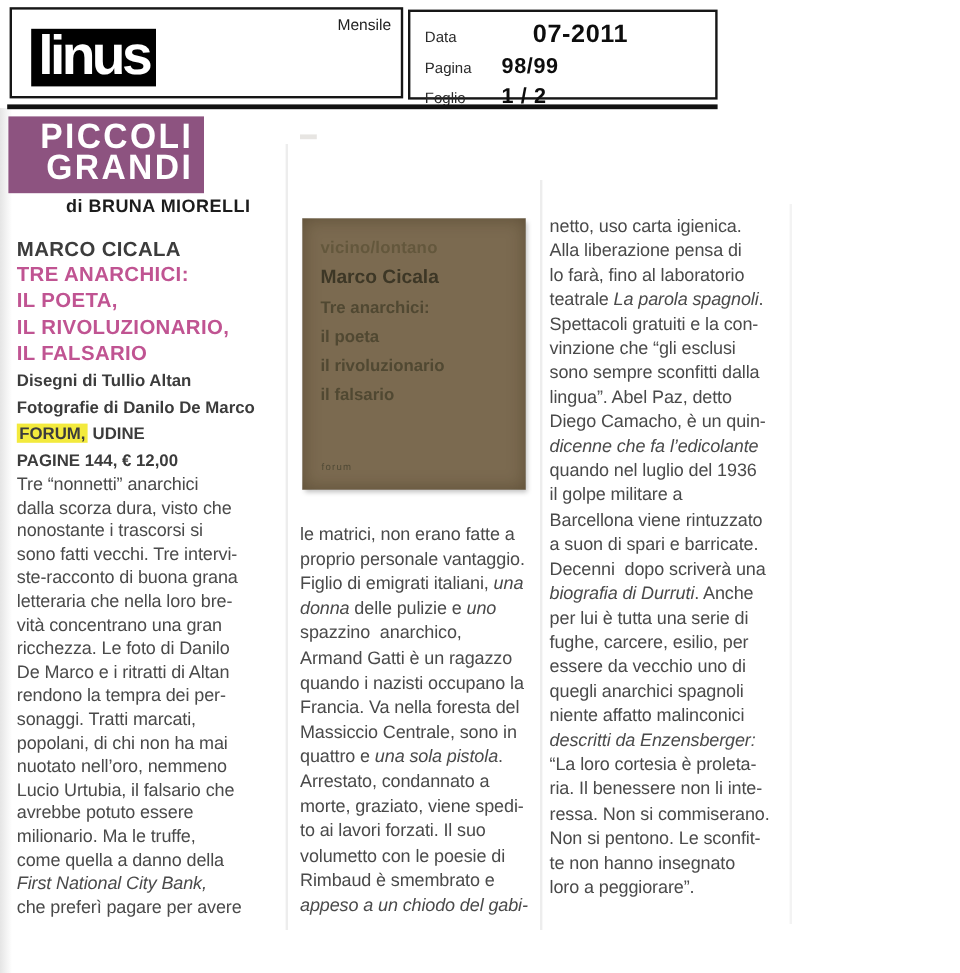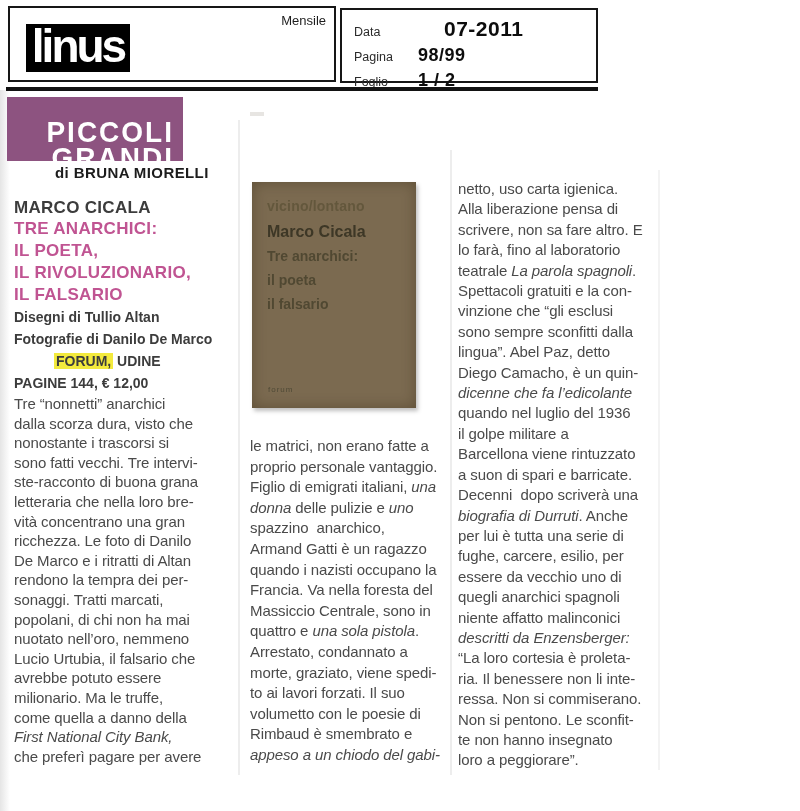--- a/index.html
+++ b/index.html
@@ -25,53 +25,53 @@
   .freq { position:absolute; right:8px; top:5px; font-size:13px; color:#1e1e1e; }
   .issue-rows { padding:7px 0 0 12px;border-radius:15px; }
   .issue-row { display:flex; align-items:baseline; margin-bottom:4px; }
   .issue-row .lbl { width:64px; font-size:12.5px; color:#2a2a2a; }
   .issue-row .val { font-size:18px; font-weight:bold; color:#0d0d0d; letter-spacing:.5px; }
   .issue-row.first .val { font-size:21px; margin-left:26px; }
   .rule { position:absolute; left:6px; top:87px; width:592px; height:4px; background:#121212; }
 
   
   .banner {
-    position:absolute; left:7px; top:97px; width:176px; height:64px;
+    position:absolute; left:7px; top:97px; width:163px; height:64px;
     background:#8d5380; color:#fff; box-sizing:border-box;
-    text-align:right; padding:22px 9px 0 0;
+    text-align:right; padding:3px 9px 0 0;
   }
   .banner .l1, .banner .l2 {
     font-weight:bold; font-size:28px; line-height:26px; letter-spacing:2px;
     transform:scaleY(1.05); transform-origin:top right;
   }
   .byline { position:absolute; left:55px; top:164px; font-size:15px; font-weight:bold;
             color:#1c1c1c; letter-spacing:.4px; }
 
   
   .bookinfo { position:absolute; left:14px; top:197px; width:222px; }
   .bi-author { font-size:17px; font-weight:bold; color:#3c3c3c; line-height:21px; letter-spacing:.3px; }
   .bi-title .tl { font-size:17px; font-weight:bold; color:#c05492; line-height:22px;
                   letter-spacing:.3px; white-space:pre; }
   .bi-credit, .bi-pub, .bi-pages { font-size:14px; font-weight:bold; color:#3c3c3c; line-height:22px; }
-  .hl { background:#f3ea3d; padding:0 2px;margin-left:40px; }
+  .hl { background:#f3ea3d; padding:0 2px; }
 
   
   .col { position:absolute; font-size:15px; color:#4a4a4a; letter-spacing:-.1px; }
   .col .tl { white-space:pre; }
   .col-left  { left:14px;  top:394px; width:225px; }
   .col-left  .tl { line-height:19.6px; }
   .col-mid   { left:250px; top:436px; width:196px; }
   .col-mid   .tl { line-height:20.6px; }
   .col-right { left:458px; top:179px; width:216px; }
   .col-right .tl { line-height:20.4px; }
   .it { font-style:italic; }
 
   
   .cover {
-    position:absolute; left:252px; top:182px; width:164px; height:226px;
+    position:absolute; left:252px; top:182px; width:186px; height:226px;
     background:#7b6a50; box-sizing:border-box; padding:16px 0 0 15px;
     box-shadow: inset 0 0 14px rgba(40,30,10,.35), 2px 3px 4px rgba(0,0,0,.25);
   }
   .cv-series { font-size:14px; font-weight:bold; color:#5e5338; opacity:.8; letter-spacing:.2px; }
   .cv-author { margin-top:9px; font-size:16px; font-weight:bold; color:#3d3726; }
   .cover .tl { font-size:14px; font-weight:bold; color:#4b442e; line-height:24px; opacity:.88;
                white-space:pre; }
   .cover .cv-lines { margin-top:3px; }
   .cv-pub { position:absolute; left:16px; bottom:14px; font-size:8px; color:#4f4935; letter-spacing:1px; }
 
@@ -132,20 +132,21 @@
     <div class="bi-pub"><span class="hl">FORUM,</span><span> UDINE</span></div>
     <div class="bi-pages">PAGINE 144, € 12,00</div>
   </div>
 
   <div class="cover">
     <div class="cv-series">vicino/lontano</div>
     <div class="cv-author">Marco Cicala</div>
     <div class="cv-lines">
         <div class="tl"><span>Tre anarchici:</span></div>
         <div class="tl"><span>il poeta</span></div>
+        <div class="tl"><span>il rivoluzionario</span></div>
         <div class="tl"><span>il falsario</span></div>
       </div>
     <div class="cv-pub">forum</div>
   </div>
 
   <div class="col col-left">
       <div class="tl"><span>Tre “nonnetti” anarchici</span></div>
       <div class="tl"><span>dalla scorza dura, visto che</span></div>
       <div class="tl"><span>nonostante i trascorsi si</span></div>
       <div class="tl"><span>sono fatti vecchi. Tre intervi-</span></div>
@@ -179,21 +180,20 @@
       <div class="tl"><span>Arrestato, condannato a</span></div>
       <div class="tl"><span>morte, graziato, viene spedi-</span></div>
       <div class="tl"><span>to ai lavori forzati. Il suo</span></div>
       <div class="tl"><span>volumetto con le poesie di</span></div>
       <div class="tl"><span>Rimbaud è smembrato e</span></div>
       <div class="tl"><span class="it">appeso a un chiodo del gabi-</span></div>
     </div>
   <div class="col col-right">
       <div class="tl"><span>netto, uso carta igienica.</span></div>
       <div class="tl"><span>Alla liberazione pensa di</span></div>
-      <div class="tl"><span>scrivere, non sa fare altro. E</span></div>
       <div class="tl"><span>lo farà, fino al laboratorio</span></div>
       <div class="tl"><span>teatrale </span><span class="it">La parola spagnoli</span><span>.</span></div>
       <div class="tl"><span>Spettacoli gratuiti e la con-</span></div>
       <div class="tl"><span>vinzione che “gli esclusi</span></div>
       <div class="tl"><span>sono sempre sconfitti dalla</span></div>
       <div class="tl"><span>lingua”. Abel Paz, detto</span></div>
       <div class="tl"><span>Diego Camacho, è un quin-</span></div>
       <div class="tl"><span class="it">dicenne che fa l’edicolante</span></div>
       <div class="tl"><span>quando nel luglio del 1936</span></div>
       <div class="tl"><span>il golpe militare a</span></div>

